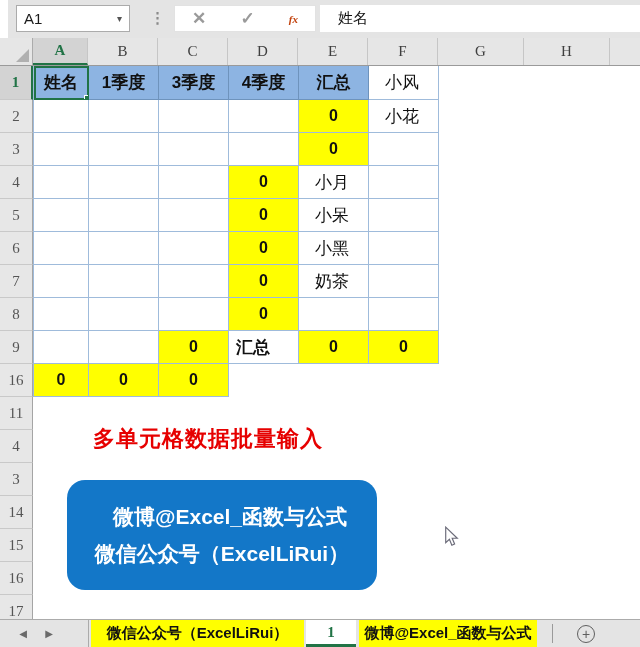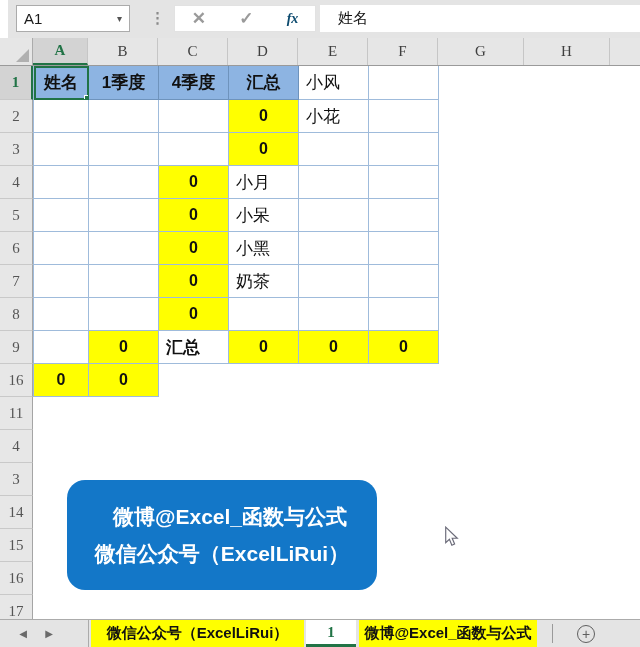--- a/index.html
+++ b/index.html
@@ -11,21 +11,21 @@
   .topbar { position:absolute; left:8px; top:0; width:640px; height:38px; background:#E4E4E4; }
   .name-box { position:absolute; left:8px; top:5px; width:114px; height:27px; background:#fff;
               border:1px solid #ABABAB; display:flex; align-items:center; }
   .name-box .val { padding-left:7px; font-size:15px; color:#1a1a1a; }
   .name-box .dd { margin-left:auto; padding-right:7px; color:#555; font-size:10px; }
   .dots { position:absolute; left:142px; top:9px; color:#8a8a8a; font-size:15px; font-weight:bold; }
   .fx-panel { position:absolute; left:166px; top:5px; width:142px; height:27px; background:#fff;
               border:1px solid #E2E2E2; display:flex; align-items:center; justify-content:space-around; }
   .btn-grey { color:#9a9a9a; font-size:17px; font-weight:bold; cursor:default; }
   .btn-fx { font-family:"Liberation Serif", serif; font-style:italic; font-weight:bold;
-            font-size:14px; color:#0c4a6e; }
+            font-size:11px; color:#c2410c; }
   .formula-input { position:absolute; left:312px; top:5px; right:0; height:27px; background:#fff;
                    display:flex; align-items:center; padding-left:18px; font-size:15px; color:#111; }
 
   
   .colhead { position:absolute; left:0; top:38px; width:640px; height:28px; background:#E6E6E6;
              border-bottom:1px solid #9A9A9A; display:flex; }
   .ch { height:100%; border-right:1px solid #C6C6C6; display:flex; align-items:center;
         justify-content:center; font-family:"Liberation Serif", serif; font-size:15px; color:#3f3f3f; }
   .ch0 { width:33px; position:relative; border-right:1px solid #ABABAB; }
   .selall { position:absolute; right:3px; bottom:3px; width:0; height:0;
@@ -44,21 +44,21 @@
         font-family:"Liberation Serif", serif; font-size:15px; color:#555; }
   .rn.sel { height:34px; background:#D3D3D3; color:#217346; border-right:2px solid #217346; font-weight:bold; }
 
   .xl-table { position:absolute; left:33px; top:0; display:grid;
               grid-template-columns:55px 70px 70px 70px 70px 70px;
               grid-template-rows:34px repeat(9, 33px); border-left:1px solid #9FBBDB; }
   .c { border-right:1px solid #9FBBDB; border-bottom:1px solid #9FBBDB; background:#fff;
        display:flex; align-items:center; font-size:17px; color:#111; overflow:hidden; }
   .hd { background:#8DB4E2; font-weight:bold; justify-content:center;
         border-right-color:#6E93BC; border-bottom-color:#6E93BC; }
-  .nm { padding-left:7px; }
+  .nm { padding-left:16px; }
   .lbl { font-weight:bold; padding-left:7px; }
   .tot { background:#FFFF00; font-weight:bold; justify-content:center; font-size:16px; }
   .sel-cell { outline:2px solid #217346; outline-offset:-2px; position:relative; z-index:2; }
   .fill-handle { position:absolute; right:-4px; bottom:-4px; width:8px; height:8px;
                  background:#217346; border:1px solid #fff; z-index:3; }
 
   .note { position:absolute; left:93px; top:358px; color:#E60000; font-weight:bold;
           font-size:22px; letter-spacing:1px; white-space:nowrap; }
   .banner { position:absolute; left:67px; top:414px; width:310px; height:110px; background:#1377C8;
             border-radius:18px; color:#fff; font-weight:bold; font-size:21px; display:flex;
@@ -143,20 +143,21 @@
       <div class="rn">17</div>
     </div>
 
     <div class="xl-table">
 
       <div class="c hd sel-cell">
         <span>姓名</span>
         <span class="fill-handle"></span>
       </div>
       <div class="c hd">1季度</div>
+      <div class="c hd">3季度</div>
       <div class="c hd">4季度</div>
       <div class="c hd">汇总</div>
 
       <div class="c nm">小风</div>
       <div class="c"></div>
       <div class="c"></div>
       <div class="c"></div>
       <div class="c"></div>
       <div class="c tot">0</div>
 
@@ -208,20 +209,21 @@
       <div class="c tot">0</div>
 
       <div class="c lbl">汇总</div>
       <div class="c tot">0</div>
       <div class="c tot">0</div>
       <div class="c tot">0</div>
       <div class="c tot">0</div>
       <div class="c tot">0</div>
     </div>
 
+    <div class="note">多单元格数据批量输入</div>
 
     <div class="banner">
       <div class="l1">微博@Excel_函数与公式</div>
       <div class="l2">微信公众号（ExcelLiRui）</div>
     </div>
 
     <svg class="cursor" viewBox="0 0 12 19">
       <path d="M1 1 L1 14.4 L4.2 11.5 L6.3 16.6 L8.7 15.5 L6.6 10.6 L11 10.6 Z" fill="#fdfdfd" stroke="#6a6a78" stroke-width="1"></path>
     </svg>
   </div>

